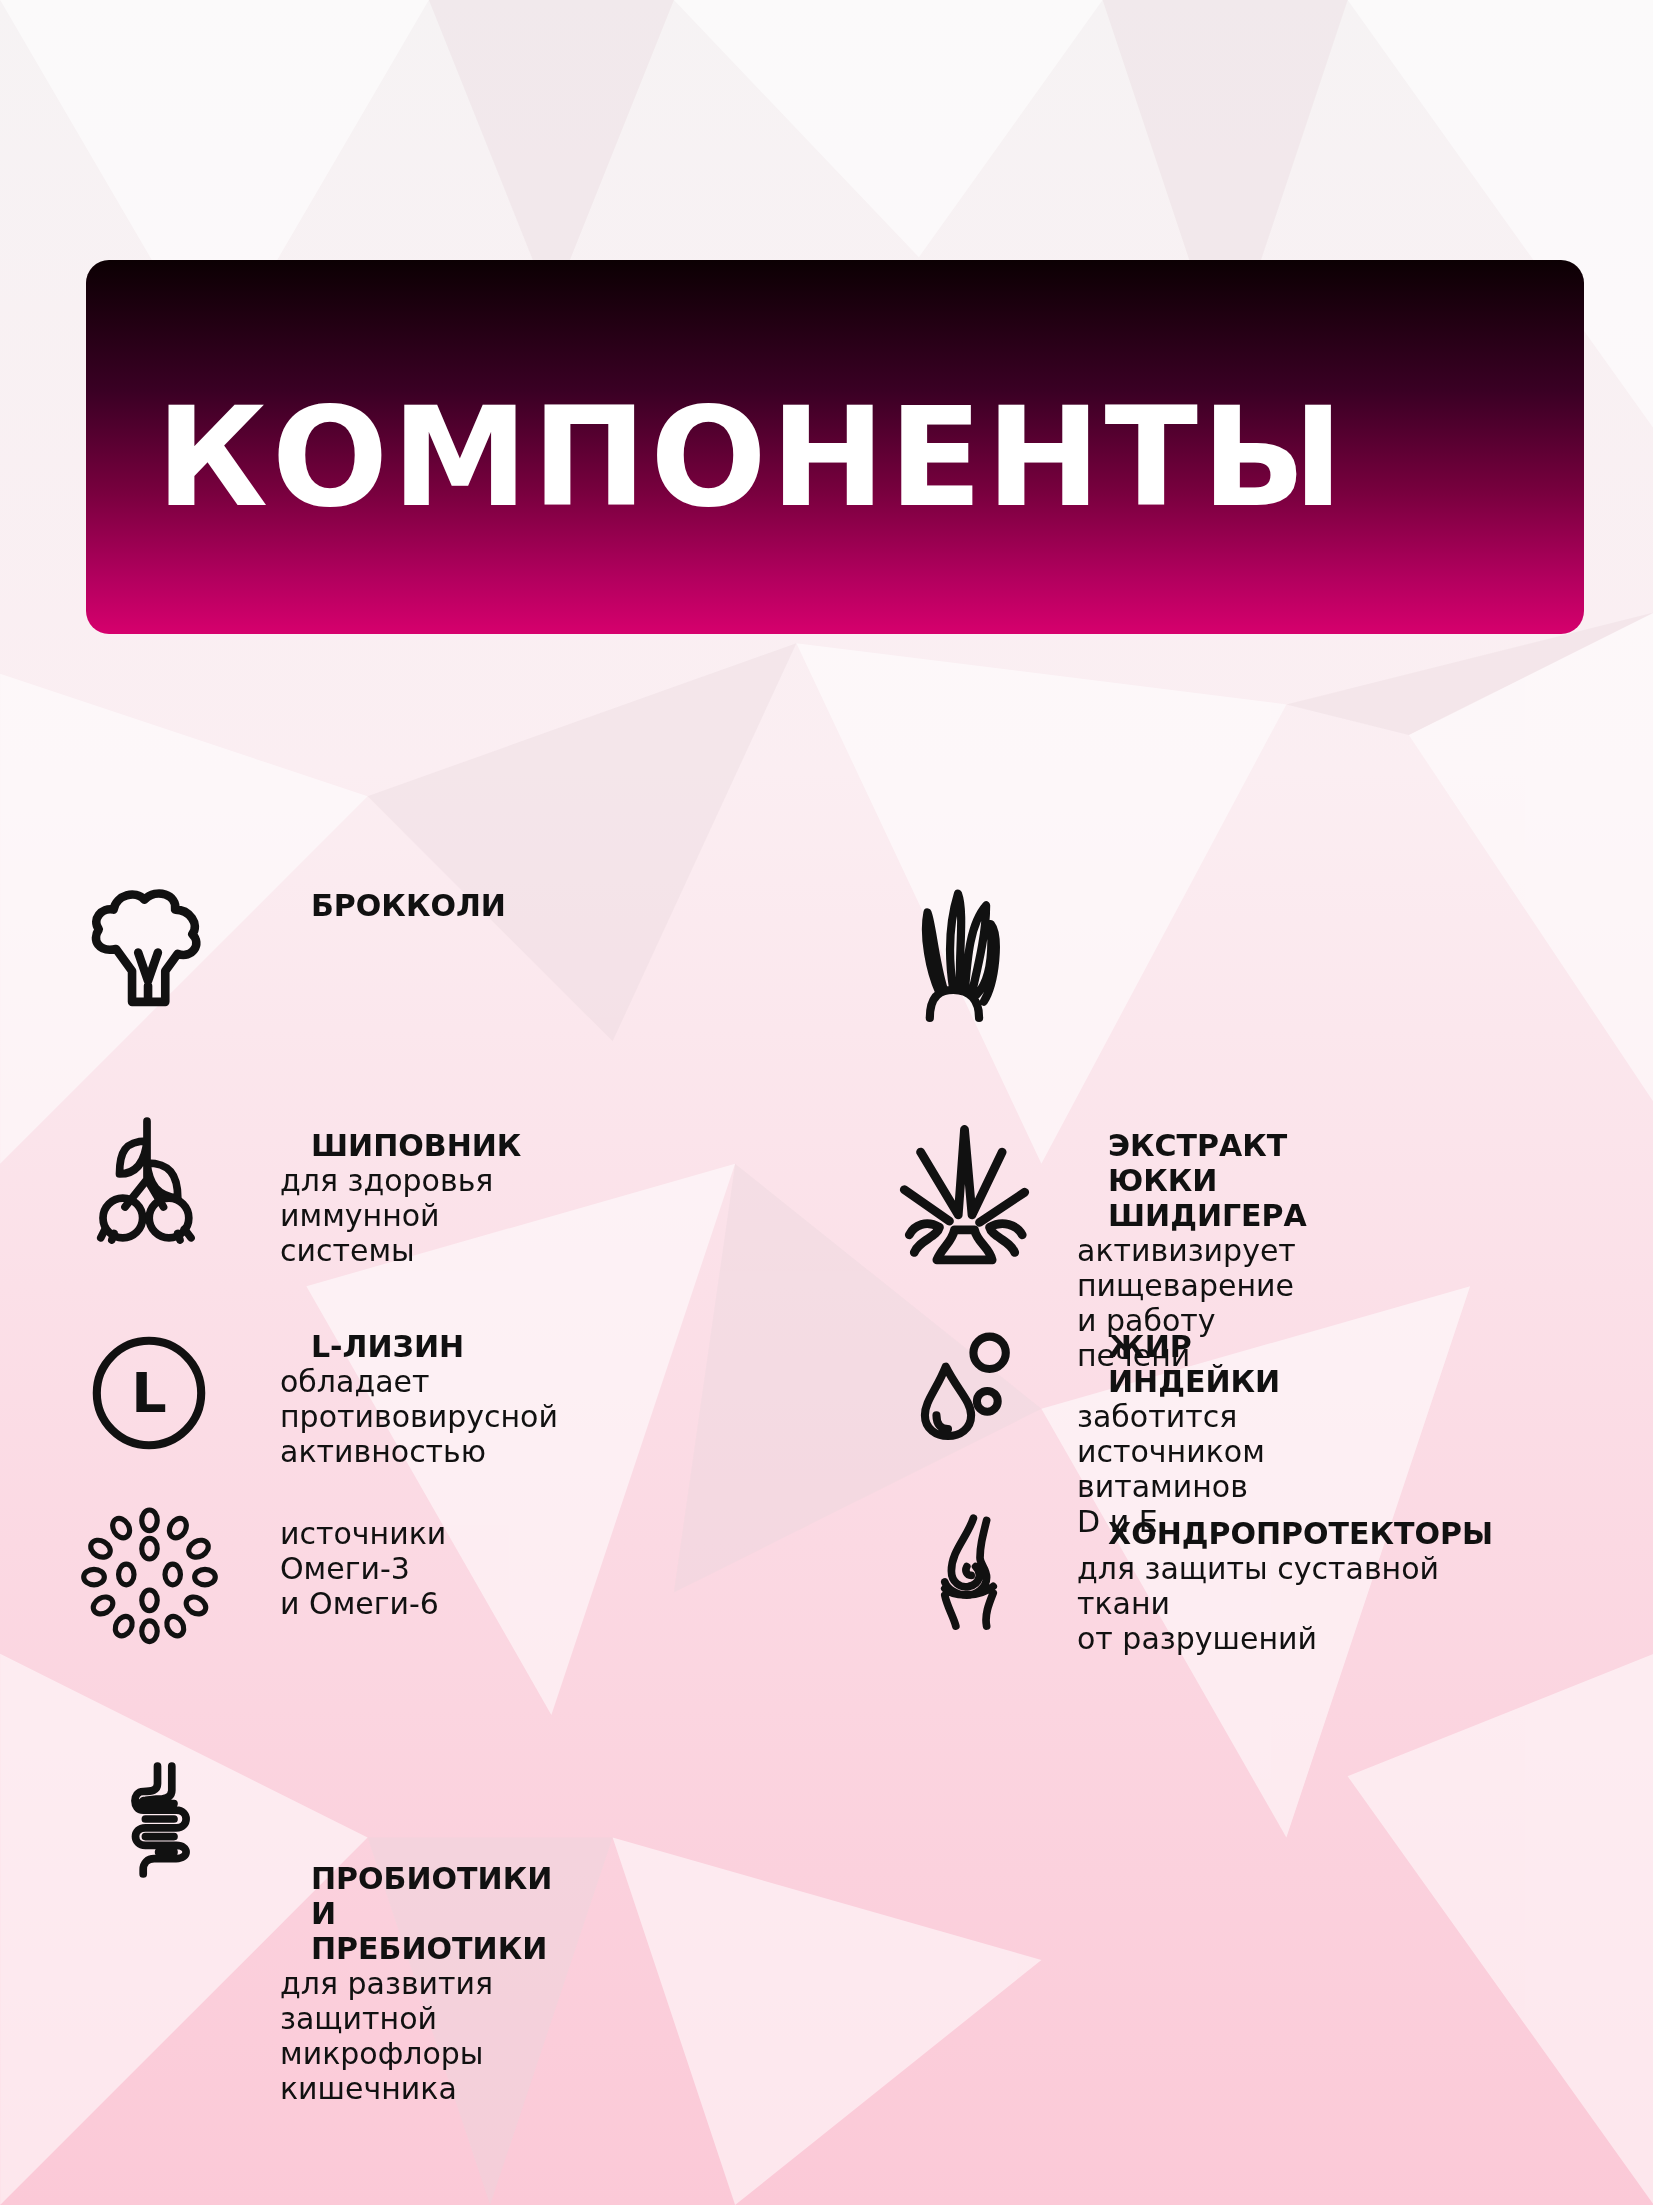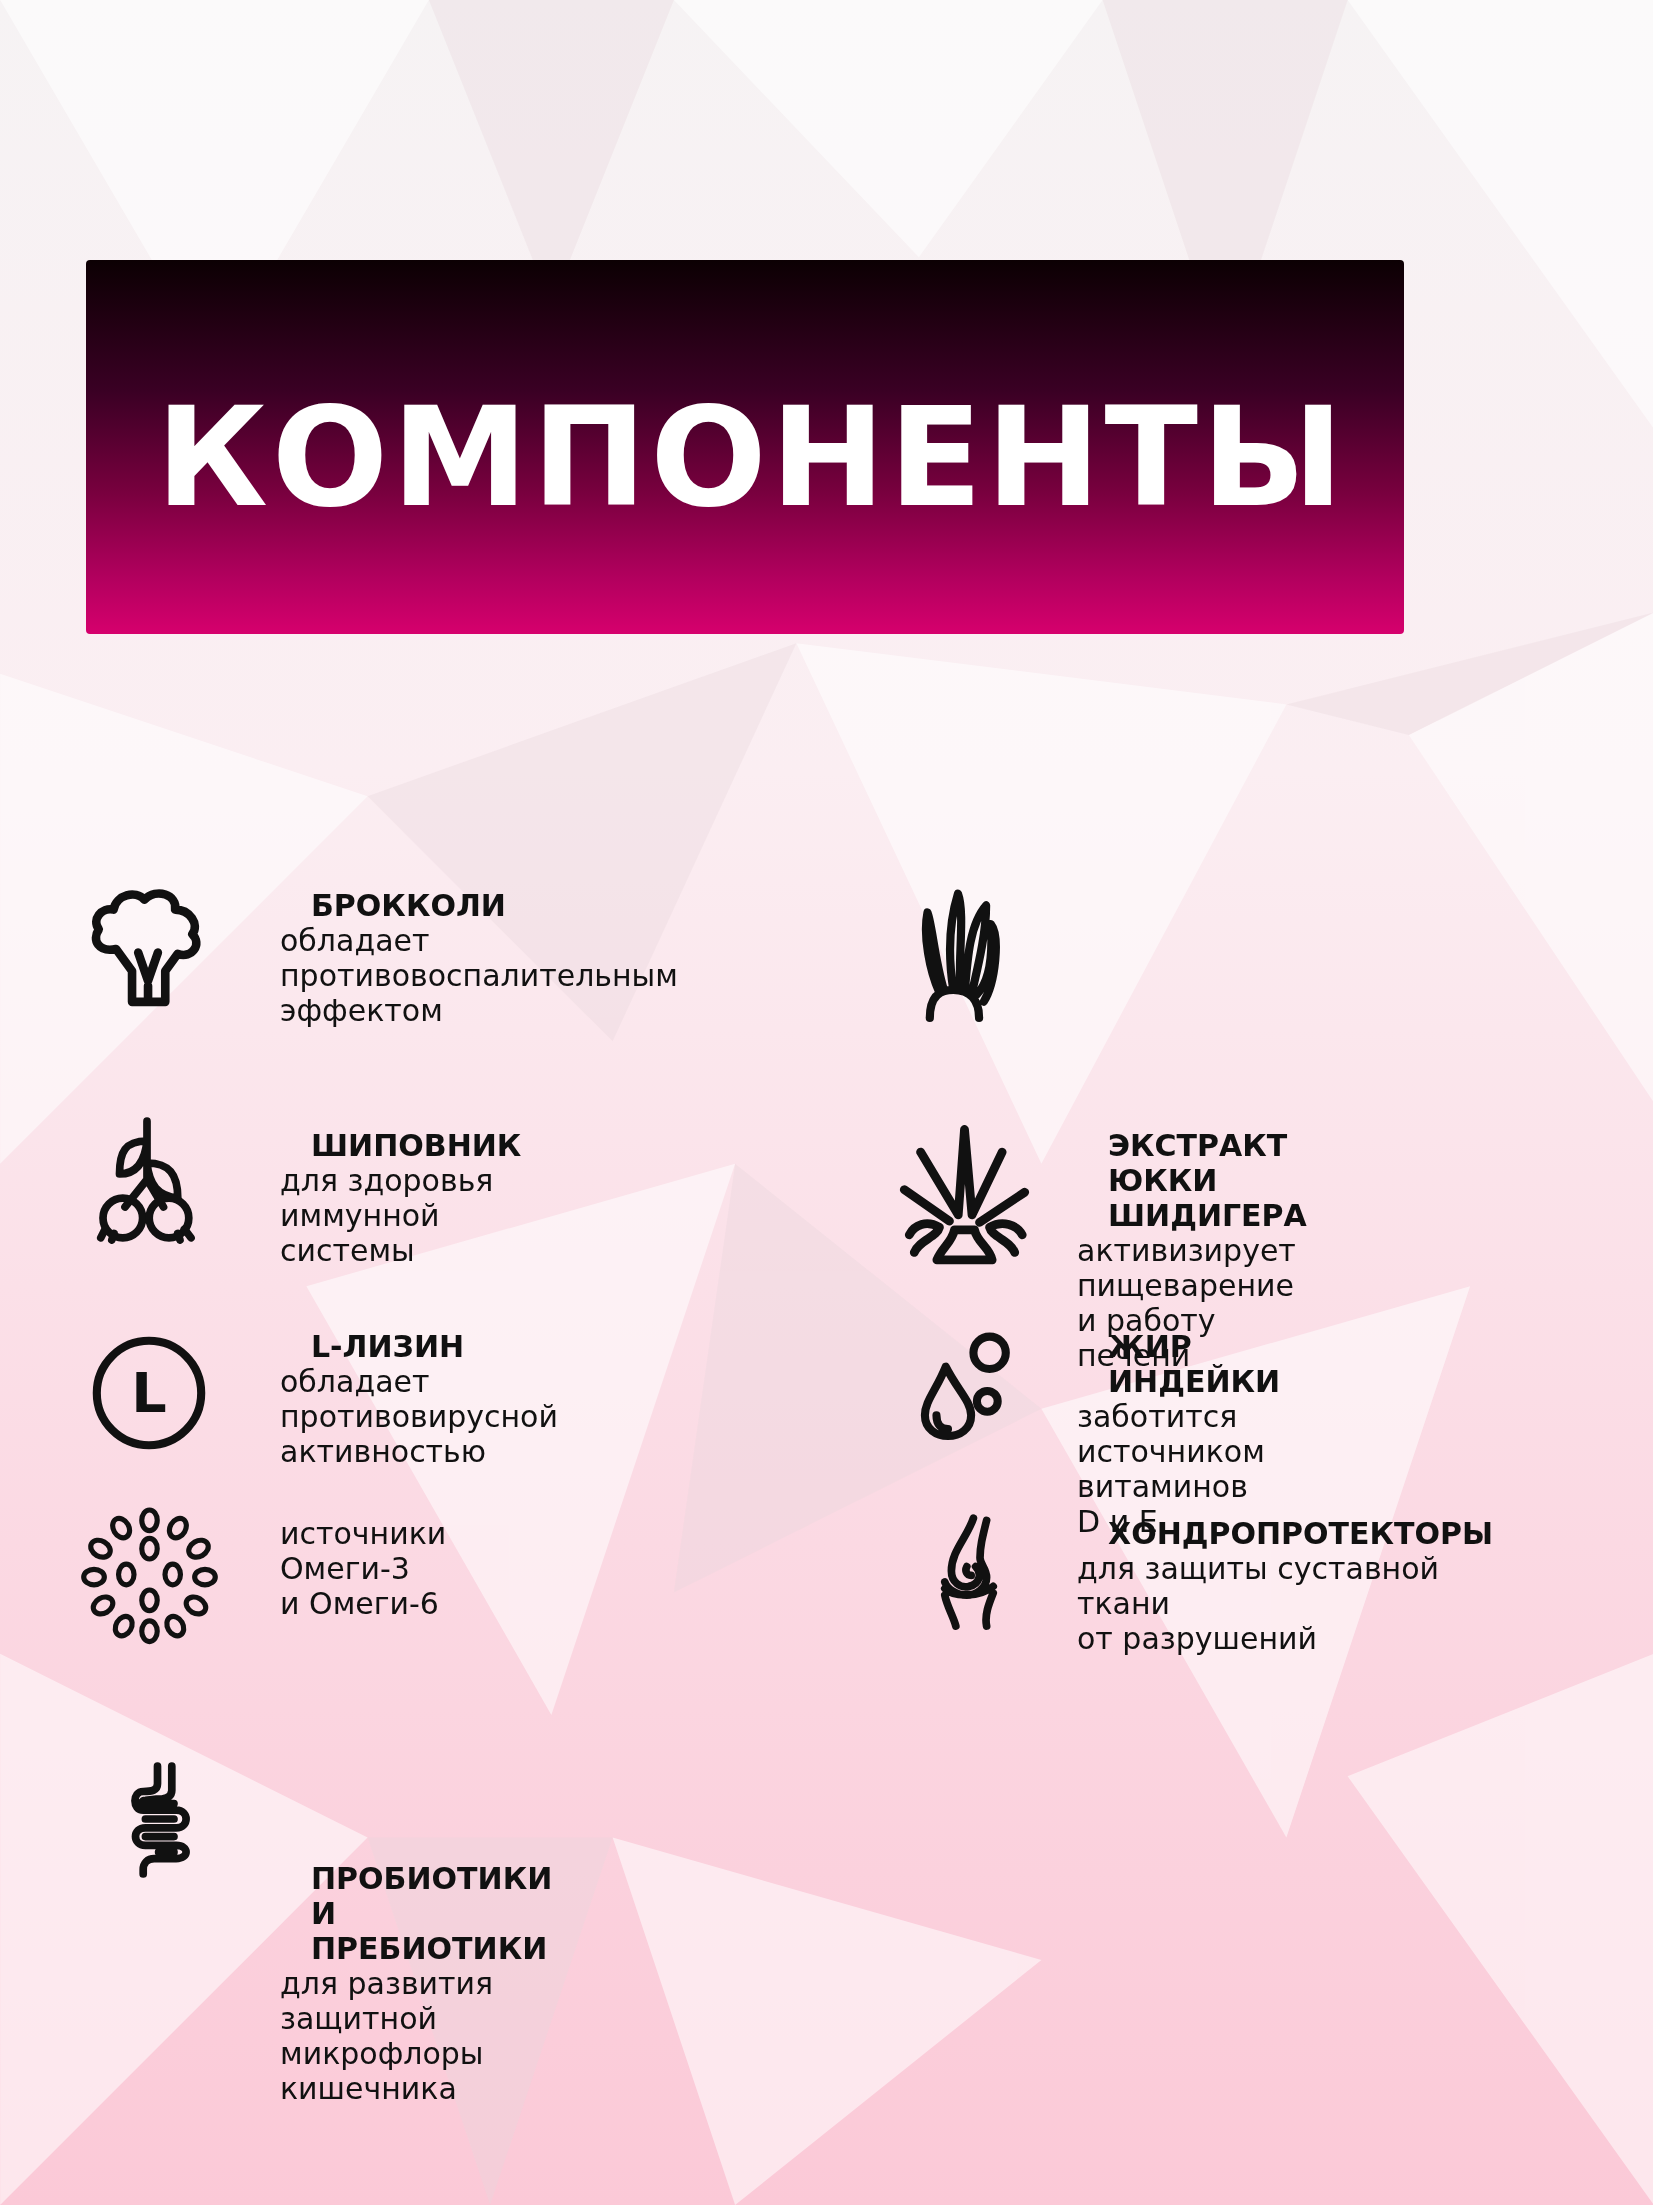--- a/index.html
+++ b/index.html
@@ -1,20 +1,20 @@
 <!DOCTYPE html>
 <html style="font-size:9.8px"><head>
 <meta charset="utf-8">
 <style>
   html,body{margin:0;padding:0;}
   body{width:1654px;height:2205px;position:relative;overflow:hidden;
     font-family:"Liberation Sans","DejaVu Sans",sans-serif;color:#111;
     background:linear-gradient(180deg,#f6f3f4 0%,#fbeef2 35%,#fbd9e3 70%,#fbc9d7 100%);}
   .bg{position:absolute;inset:0;}
-  .banner{position:absolute;left:86px;top:260px;width:1318px;height:374px;border-radius:4px;
+  .banner{position:absolute;left:86px;top:260px;width:1498px;height:374px;border-radius:23px;
     background:linear-gradient(180deg,#0c0003 0%,#3a0024 35%,#78003e 62%,#b2005e 85%,#d6006d 100%);}
   .banner h1{position:absolute;left:70px;top:129px;margin:0;color:#fff;font-weight:700;
     font-size:137px;letter-spacing:3.7px;line-height:1;font-family:"DejaVu Sans","Liberation Sans",sans-serif;}
   .item{position:absolute;}
   .icon{position:absolute;}
   .icon svg{width:100%;height:100%;overflow:visible;}
   .txt{position:absolute;font-family:"DejaVu Sans","Liberation Sans",sans-serif;font-size:30px;line-height:35px;color:#111;}
   .txt .t{font-weight:700;display:block;white-space:pre-line;margin-left:31px;}
   .txt .d{display:block;white-space:pre-line;}
   svg .s{fill:none;stroke:#111;stroke-width:7;stroke-linecap:round;stroke-linejoin:round;}
@@ -53,23 +53,20 @@
 </div>
 
 <div class="item">
   <div class="icon" style="left:89px;top:882px;width:123px;height:129px;">
     <svg viewBox="0 0 100 100">
         <path class="s" d="M35,95 L35,70 L22,52 C8,55 2,45 8,36 C2,28 10,18 20,20 C22,8 38,4 45,12 C55,2 72,8 70,20 C82,20 90,32 84,40 C92,48 84,60 72,56 L62,70 L62,95 Z M40,55 L48,78 L56,55 M48,82 L48,95"></path>
       </svg>
   </div>
   <div class="txt" style="left:280px;top:888px;">
     <span class="t">БРОККОЛИ</span>
-    <span class="d">обладает
-противовоспалительным
-эффектом</span>
   </div>
 </div>
 
 <div class="item">
   <div class="icon" style="left:92px;top:1115px;width:110px;height:129px;">
     <svg viewBox="0 0 100 110">
         <path class="s" d="M50,2 L50,55 M50,20 C30,20 25,30 25,50 C40,50 48,40 50,20 M50,40 C70,40 78,50 78,72 C60,70 52,60 50,40 M50,55 L30,80 M50,55 L65,80"></path>
         <circle class="s" cx="28" cy="90" r="18"></circle>
         <circle class="s" cx="70" cy="90" r="18"></circle>
         <path class="s" d="M12,100 L8,108 M20,104 L18,110 M84,100 L90,108 M78,104 L80,110"></path>

